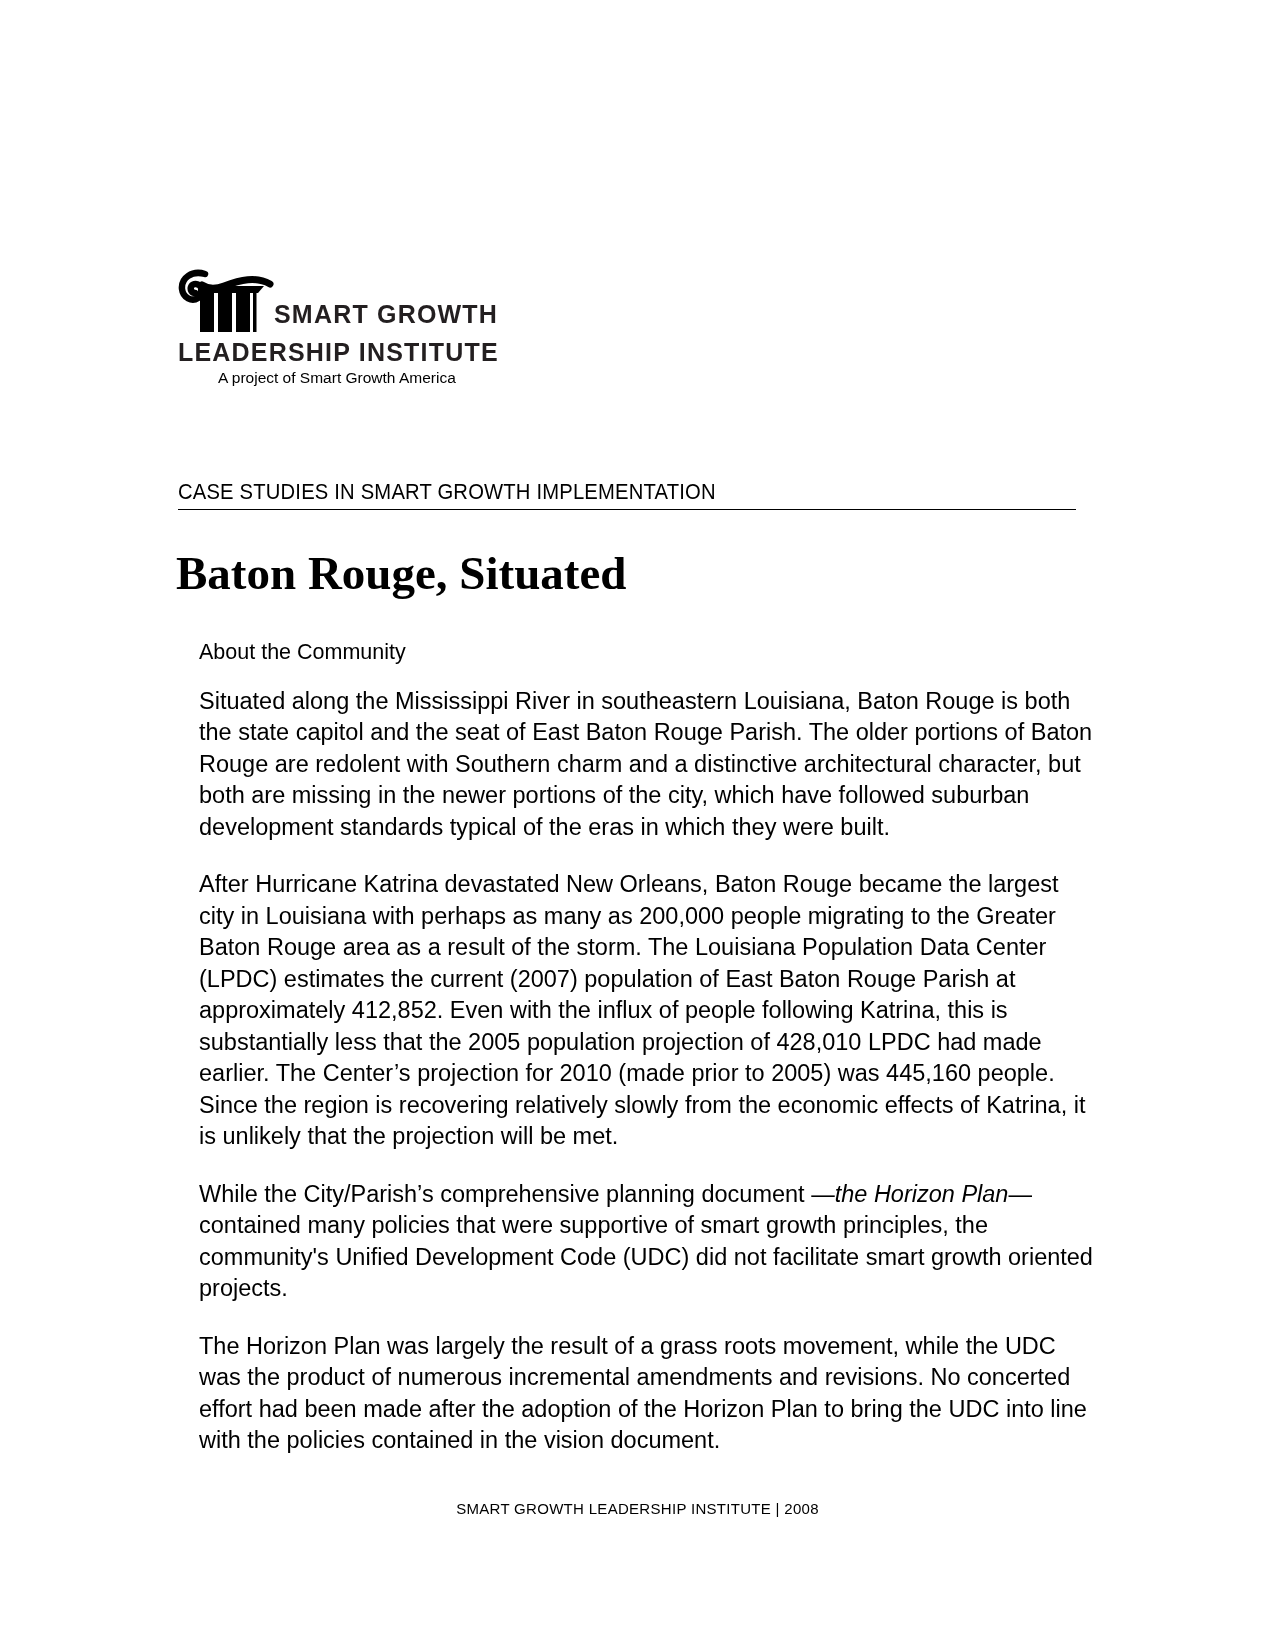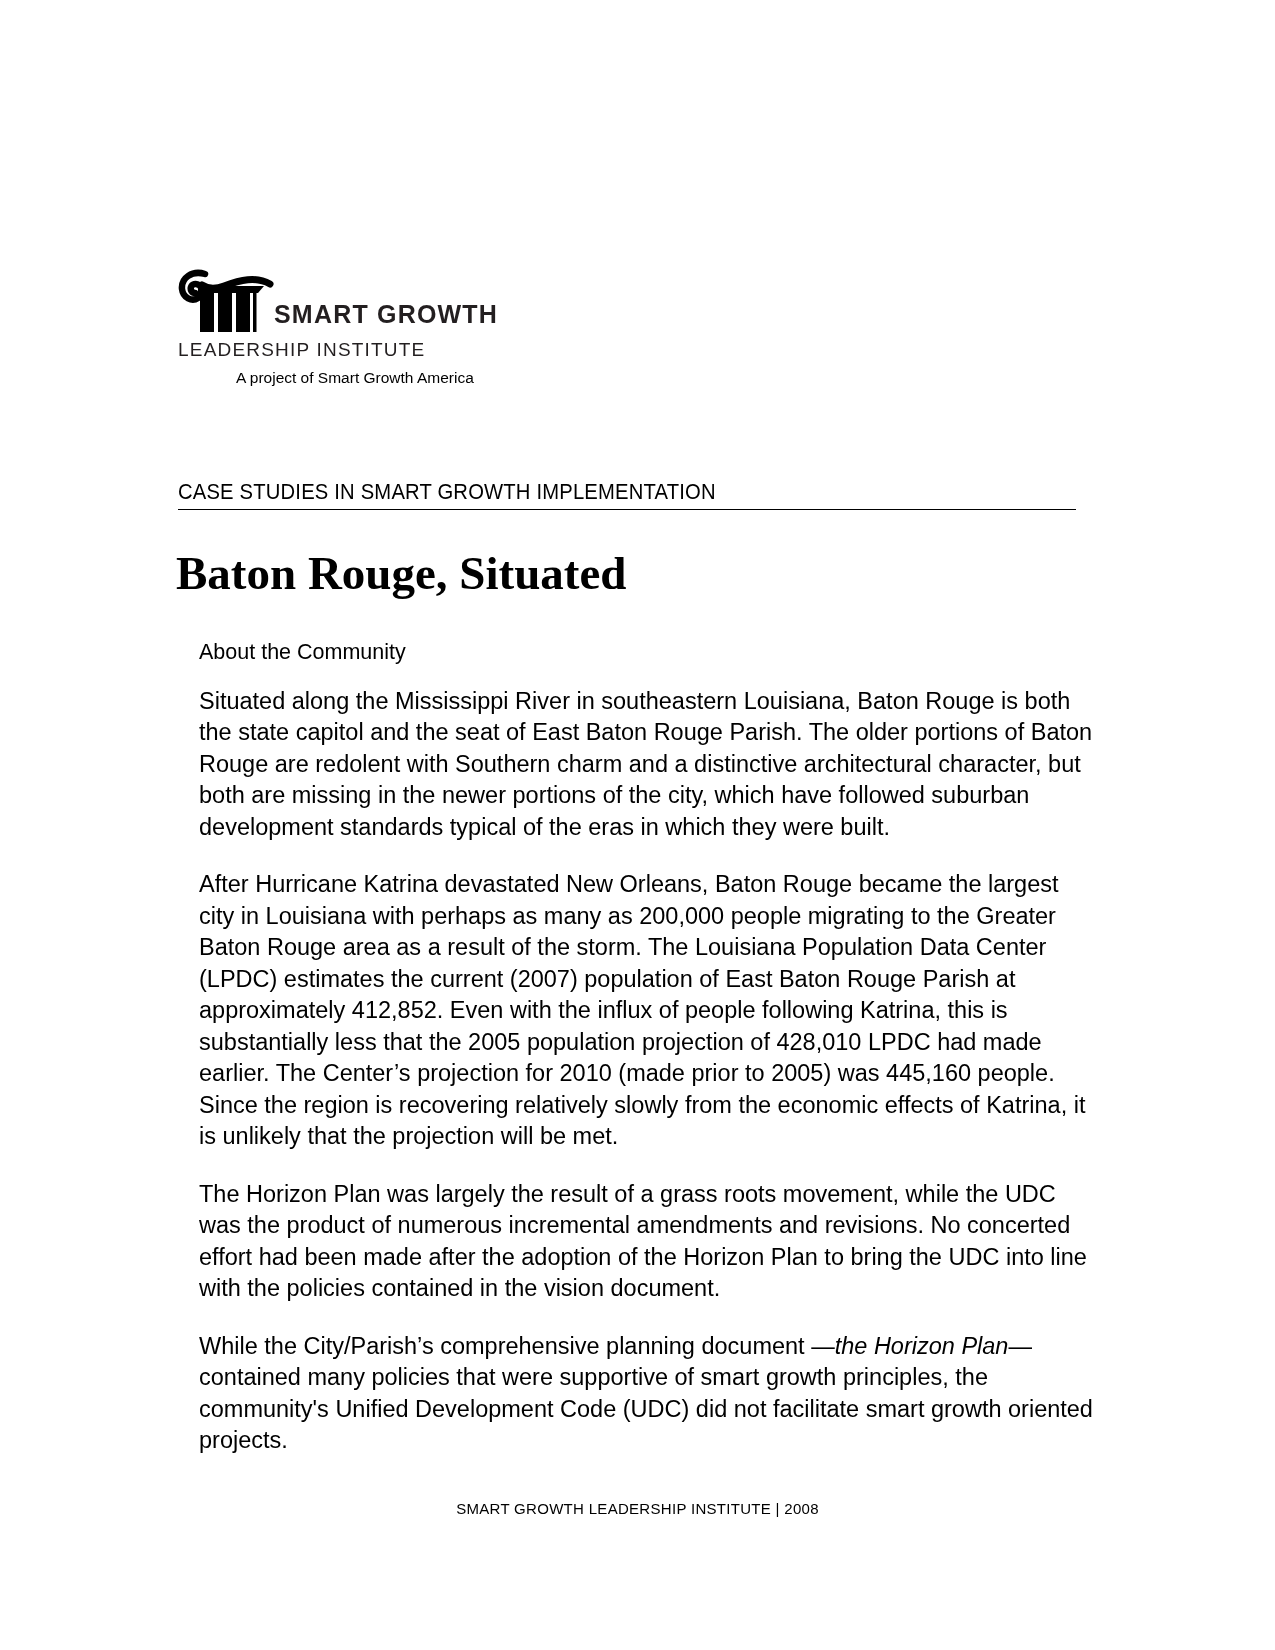--- a/index.html
+++ b/index.html
@@ -52,30 +52,30 @@
     letter-spacing: 1.2px;
     color: #231f20;
     white-space: nowrap;
     line-height: 1;
   }
   .logo-word-bottom {
     position: absolute;
     left: 0px;
     top: 78px;
     font-family: "Liberation Sans", sans-serif;
-    font-weight: normal;
-    font-size: 19px;
+    font-weight: bold;
+    font-size: 25px;
     letter-spacing: 1.2px;
     color: #231f20;
     white-space: nowrap;
     line-height: 1;
   }
   .logo-tagline {
     position: absolute;
-    left: 58px;
+    left: 40px;
     top: 108px;
     font-family: "Liberation Sans", sans-serif;
     font-size: 15.5px;
     color: #000000;
     white-space: nowrap;
     line-height: 1;
   }
 
   
   .kicker {
@@ -182,20 +182,20 @@
   <div class="kicker">CASE STUDIES IN SMART GROWTH IMPLEMENTATION</div>
   <div class="kicker-rule"></div>
   <h1 class="doc-title">Baton Rouge, Situated</h1>
 
   <div class="content">
 
     <h2 class="section">About the Community</h2>
     <p class="body">Situated along the Mississippi River in southeastern Louisiana, Baton Rouge is both the state capitol and the seat of East Baton Rouge Parish.  The older portions of Baton Rouge are redolent with Southern charm and a distinctive architectural character, but both are missing in the newer portions of the city, which have followed suburban development standards typical of the eras in which they were built.</p>
     <p class="body">After Hurricane Katrina devastated New Orleans, Baton Rouge became the largest city in Louisiana with perhaps as many as 200,000 people migrating to the Greater Baton Rouge area as a result of the storm.  The Louisiana Population Data Center (LPDC) estimates the current (2007) population of East Baton Rouge Parish at approximately 412,852. Even with the influx of people following Katrina, this is substantially less that the 2005 population projection of 428,010 LPDC had made earlier.  The Center’s projection for 2010 (made prior to 2005) was 445,160 people.  Since the region is recovering relatively slowly from the economic effects of Katrina, it is unlikely that the projection will be met.</p>
 
+    <p class="body"><span>While the City/Parish’s comprehensive planning document —</span><em class="ital">the Horizon Plan</em><span>— contained many policies that were supportive of smart growth principles, the community's Unified Development Code (UDC) did not facilitate smart growth oriented projects.</span></p>
     <p class="body">The Horizon Plan was largely the result of a grass roots movement, while the UDC was the product of numerous incremental amendments and revisions. No concerted effort had been made after the adoption of the Horizon Plan to bring the UDC into line with the policies contained in the vision document.</p>
-    <p class="body"><span>While the City/Parish’s comprehensive planning document —</span><em class="ital">the Horizon Plan</em><span>— contained many policies that were supportive of smart growth principles, the community's Unified Development Code (UDC) did not facilitate smart growth oriented projects.</span></p>
 
   </div>
 
   <div class="footer">SMART GROWTH LEADERSHIP INSTITUTE | 2008</div>
 
 </div>
 
 </body></html>

